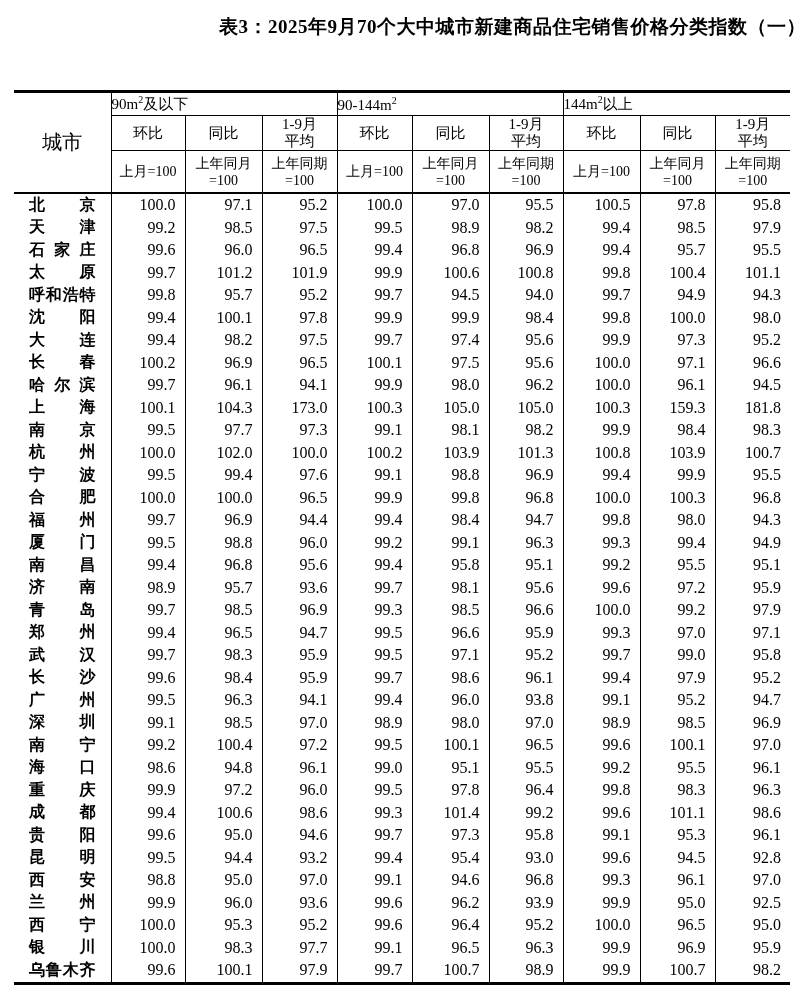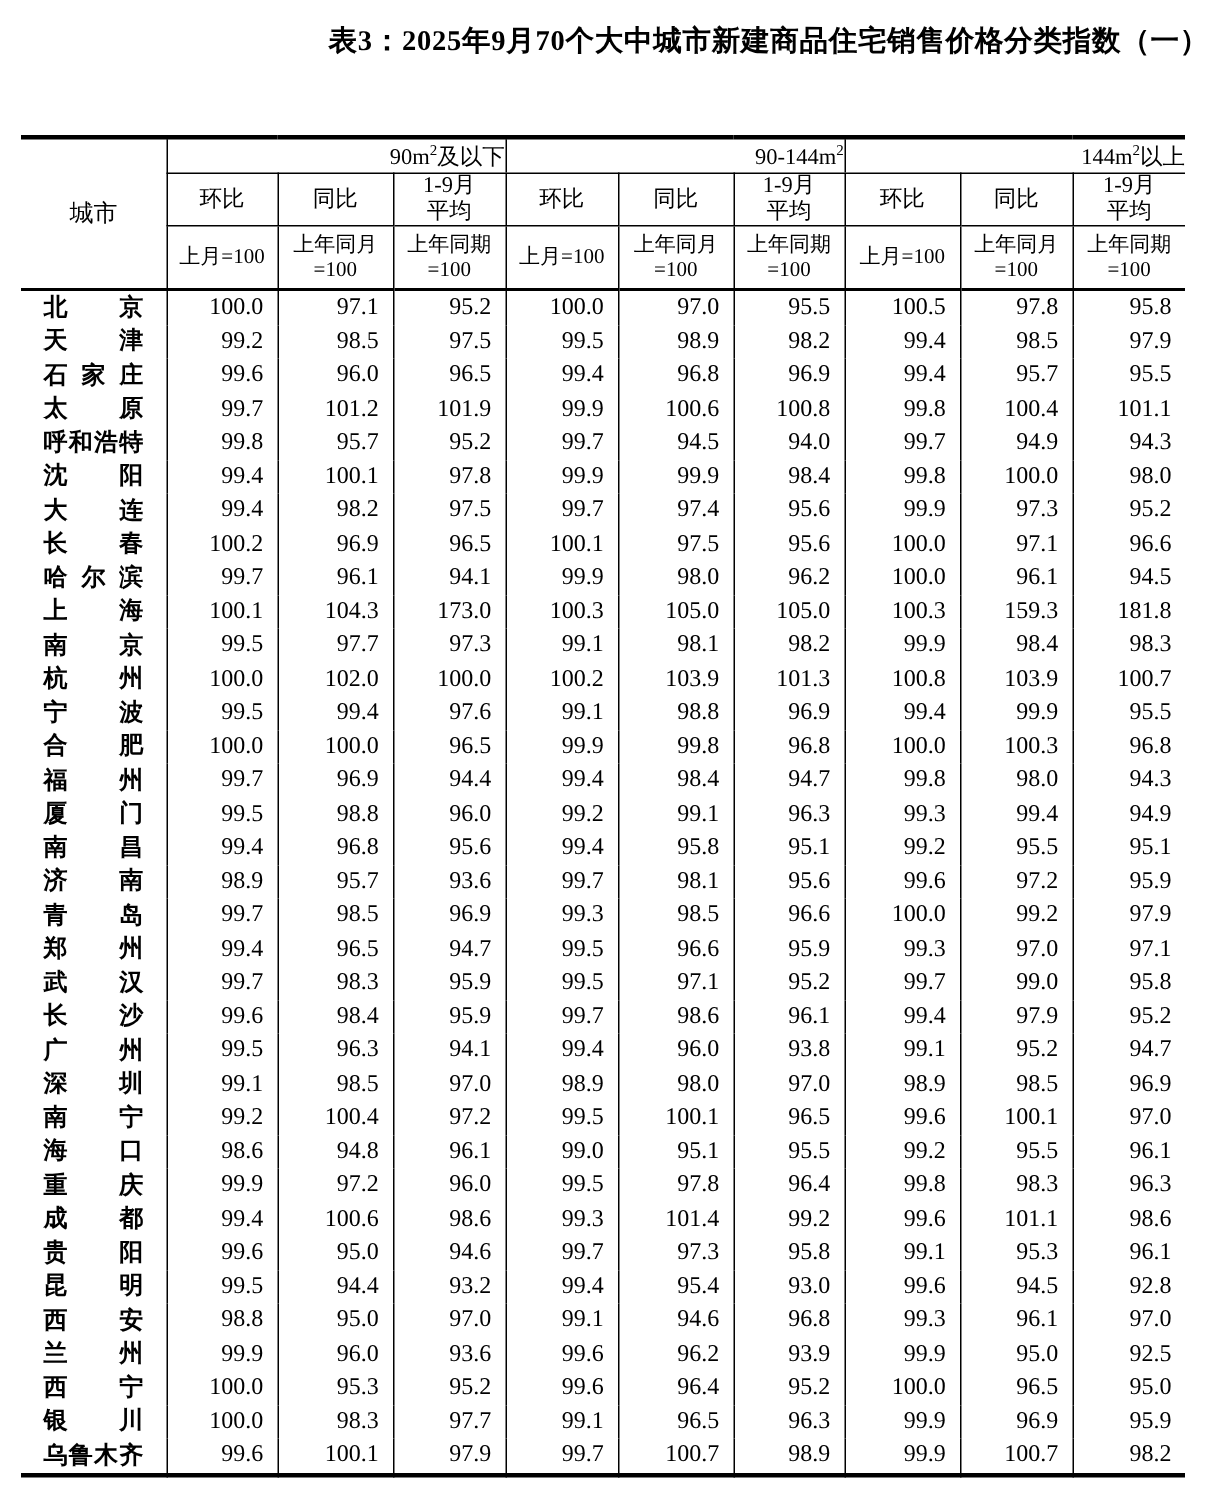--- a/index.html
+++ b/index.html
@@ -11,25 +11,25 @@
     font-size:19px;font-weight:bold;text-align:right;
     margin:14px 6px 0 6px;letter-spacing:0.5px;
   }
   table.tbl{
     border-collapse:collapse;table-layout:fixed;width:776px;
     margin:50px 0 0 14px;
     border-top:3px solid #000;border-bottom:3px solid #000;
   }
   .tbl th,.tbl td{padding:0;font-weight:normal;overflow:hidden;}
   th.city-th{
-    font-size:16px;vertical-align:middle;
+    font-size:20px;vertical-align:middle;
     border-bottom:2px solid #000;
   }
   th.group-th{
-    height:22px;font-size:15px;text-align:right;vertical-align:middle;
+    height:22px;font-size:15px;text-align:left;vertical-align:middle;
     border-left:1px solid #000;border-bottom:1px solid #000;
   }
   th.group-th sup{font-size:10px;}
   th.label-th{
     height:34px;font-size:15px;text-align:center;vertical-align:middle;
     line-height:17px;white-space:pre-line;
     border-left:1px solid #000;border-bottom:1px solid #000;
   }
   th.base-th{
     height:41px;font-size:14px;text-align:center;vertical-align:middle;

